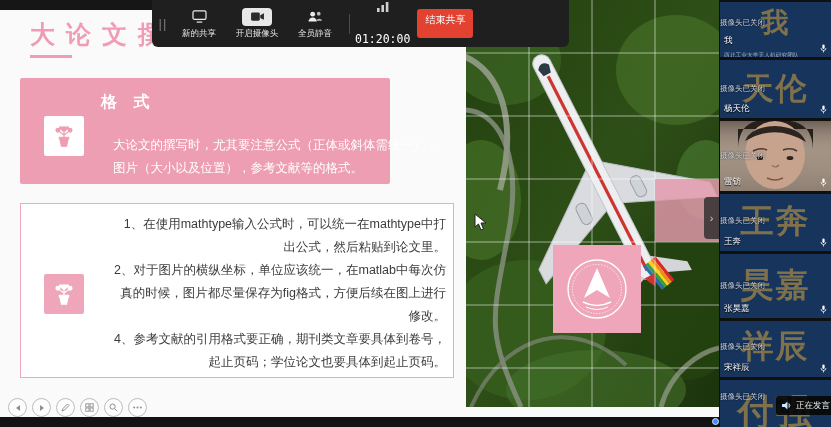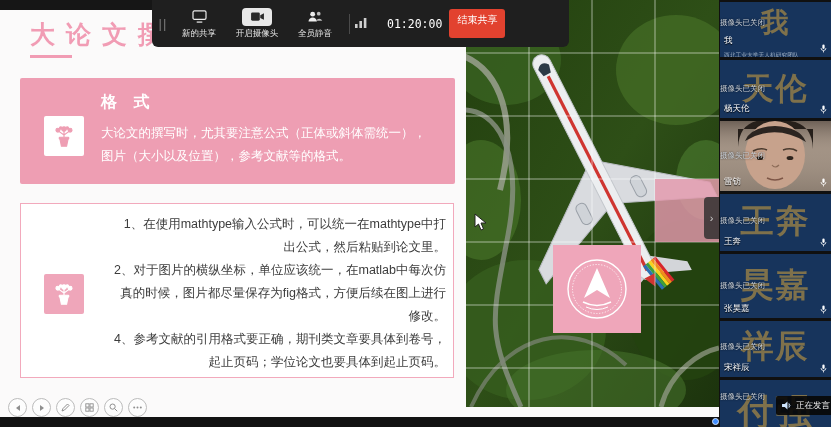--- a/index.html
+++ b/index.html
@@ -11,43 +11,43 @@
   #top-strip{top:0;height:10px;}
   #bottom-strip{top:417px;height:10px;background:#121212;}
   #blue-dot{position:absolute;left:712px;top:418px;width:7px;height:7px;border-radius:50%;background:#3f8cff;border:1px solid #cfe3ff;}
   .mini-sq{position:absolute;top:419px;width:7px;height:6px;background:#6f6f6f;}
 
   
   #share{position:absolute;left:0;top:10px;width:719px;height:407px;background:#fbfafa;overflow:hidden;}
   #slide-title{position:absolute;left:30px;top:8px;font-size:25px;font-weight:bold;letter-spacing:11px;color:#f19cb4;}
   #title-underline{position:absolute;left:30px;top:45px;width:42px;height:3px;background:#f19cb4;}
 
-  .pinkbox{position:absolute;left:20px;top:68px;width:435px;height:106px;background:#ee9eb3;border-radius:2px;}
+  .pinkbox{position:absolute;left:20px;top:68px;width:370px;height:106px;background:#ee9eb3;border-radius:2px;}
   .pinkbox .icon-sq{position:absolute;left:24px;top:38px;width:40px;height:40px;background:#fff;border-radius:2px;color:#ee9eb3;display:flex;align-items:center;justify-content:center;}
   .pinkbox h2{position:absolute;left:81px;top:14px;margin:0;font-size:16px;letter-spacing:6px;color:#fff;}
-  .pinkbox p{position:absolute;left:81px;top:44px;margin:0;width:336px;font-size:12.5px;line-height:23px;color:#fff;}
+  .pinkbox p{position:absolute;left:81px;top:44px;margin:12px;width:336px;font-size:12.5px;line-height:23px;color:#fff;}
 
   .whitebox{position:absolute;left:20px;top:193px;width:434px;height:175px;background:#fff;border:1px solid #f2a9bc;text-align:right;}
   .whitebox .icon-sq{position:absolute;left:23px;top:70px;width:40px;height:40px;background:#efa6ba;border-radius:2px;color:#fff;display:flex;align-items:center;justify-content:center;}
   .whitebox .tips{position:absolute;left:91px;top:9px;width:334px;font-size:12.5px;line-height:23px;color:#3c3c3c;}
 
   
   #photo{position:absolute;left:466px;top:0;width:253px;height:407px;}
   #cursor{position:absolute;left:474px;top:213px;z-index:30;}
   #collapse-tab{position:absolute;left:704px;top:197px;width:15px;height:42px;background:rgba(45,45,45,.82);border-radius:4px 0 0 4px;color:#cfcfcf;font-size:11px;display:flex;align-items:center;justify-content:center;z-index:31;cursor:pointer;}
 
   
   #mtoolbar{position:absolute;left:152px;top:0;width:417px;height:47px;background:#1f1f1f;border-radius:0 0 6px 6px;z-index:40;display:flex;align-items:center;}
   #grip{width:14px;margin-left:4px;color:#7a7a7a;font-size:13px;letter-spacing:1px;cursor:grab;text-align:center;}
   .tbtn{display:flex;flex-direction:column;align-items:center;justify-content:center;width:58px;height:44px;cursor:pointer;}
   .tbtn .ic{height:18px;display:flex;align-items:center;justify-content:center;}
   .tbtn .lb{font-size:8.5px;color:#e3e3e3;margin-top:2px;white-space:nowrap;}
   .tbtn.active .ic{background:#e8e8e8;border-radius:4px;width:30px;height:18px;}
   #tb-sep{width:1px;height:20px;background:#4a4a4a;margin:0 5px;}
-  #timer-wrap{display:flex;gap:20px;}
+  #timer-wrap{display:flex;align-items:center;gap:20px;flex-direction:column;}
   #timer{color:#fff;font-size:11.5px;font-family:"DejaVu Sans Mono",monospace;}
   #end-share{margin-left:7px;width:56px;height:29px;background:#e2422f;border:none;border-radius:3px;color:#fff;font-size:10px;cursor:pointer;line-height:21px;text-align:center;}
 
   
   #pcontrols{position:absolute;left:8px;top:398px;display:flex;gap:5px;z-index:20;}
   .pc{width:19px;height:19px;border-radius:50%;border:1.5px solid #bcbcbc;background:rgba(255,255,255,.6);display:flex;align-items:center;justify-content:center;color:#8f8f8f;cursor:pointer;}
 
   
   #sidebar{position:absolute;left:719px;top:0;width:112px;height:427px;background:#101010;z-index:25;}
   .tile{position:absolute;left:1px;width:111px;background:#17345c;overflow:hidden;}

